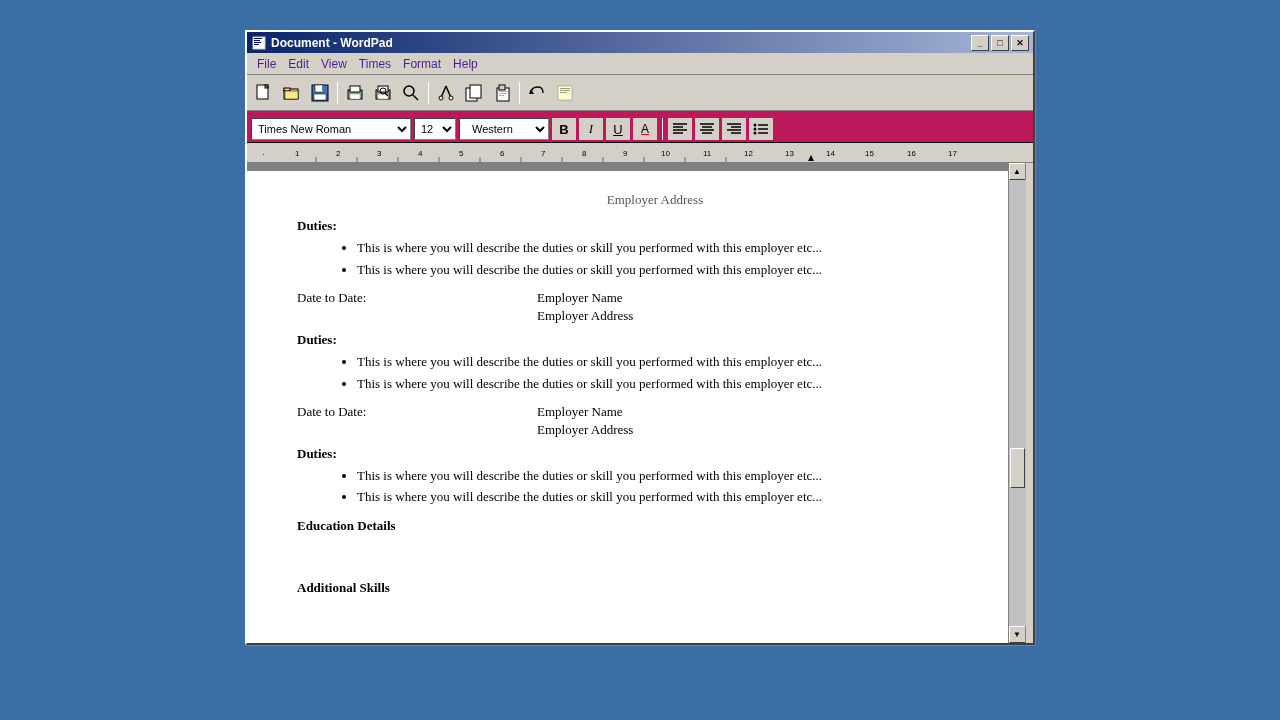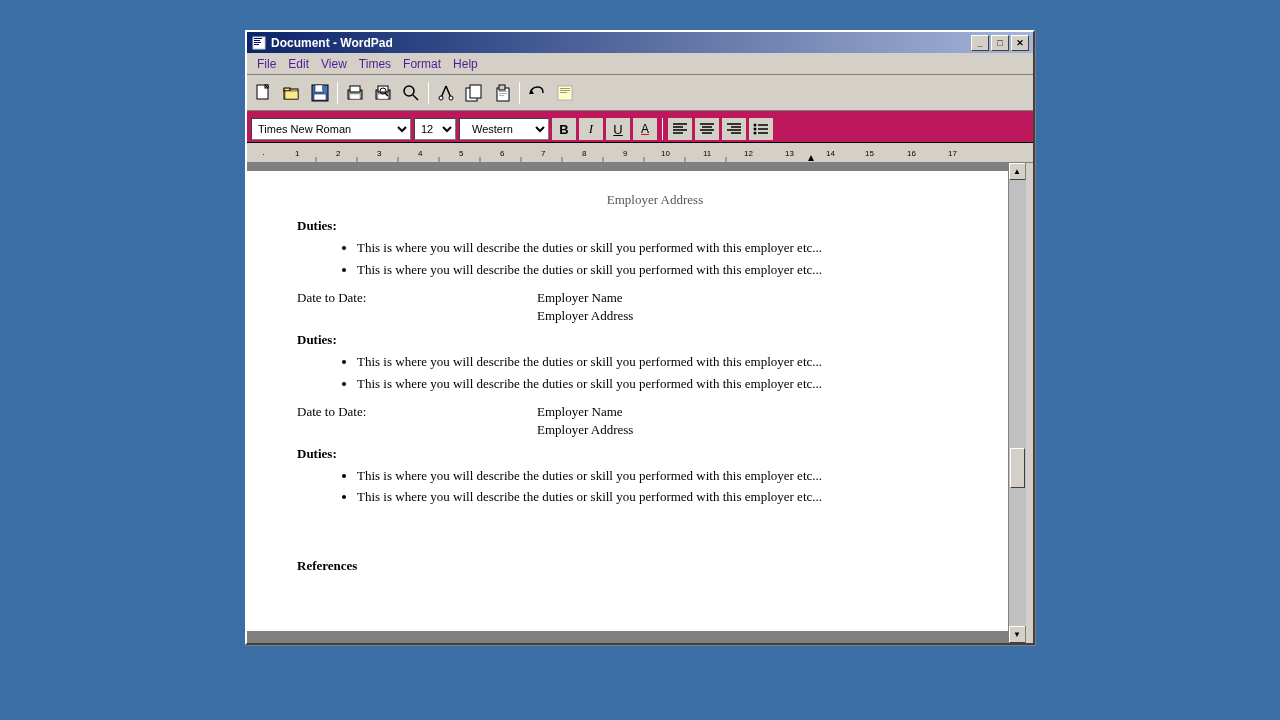--- a/index.html
+++ b/index.html
@@ -589,22 +589,27 @@
               <div>Employer Address</div>
             </div>
           </div>
           <div class="doc-heading">Duties:</div>
           <ul class="doc-bullet-list">
             <li>This is where you will describe the duties or skill you performed with this employer etc...</li>
             <li>This is where you will describe the duties or skill you performed with this employer etc...</li>
           </ul>
         </div>
 
-
         <div class="doc-section">
+          <div class="doc-heading">Education Details</div>
+          <div style="height: 30px;"></div>
+        </div>
+
+        <div class="doc-section">
+          <div class="doc-heading">Additional Skills</div>
           <div style="height: 30px;"></div>
         </div>
 
         <div class="doc-section">
           <div class="doc-heading">References</div>
         </div>
 
       </div>
     </div>
 

